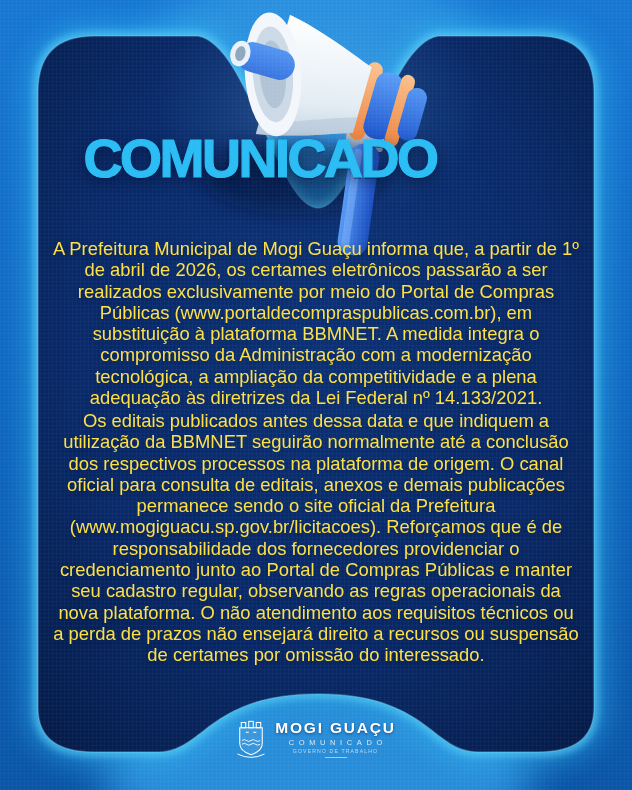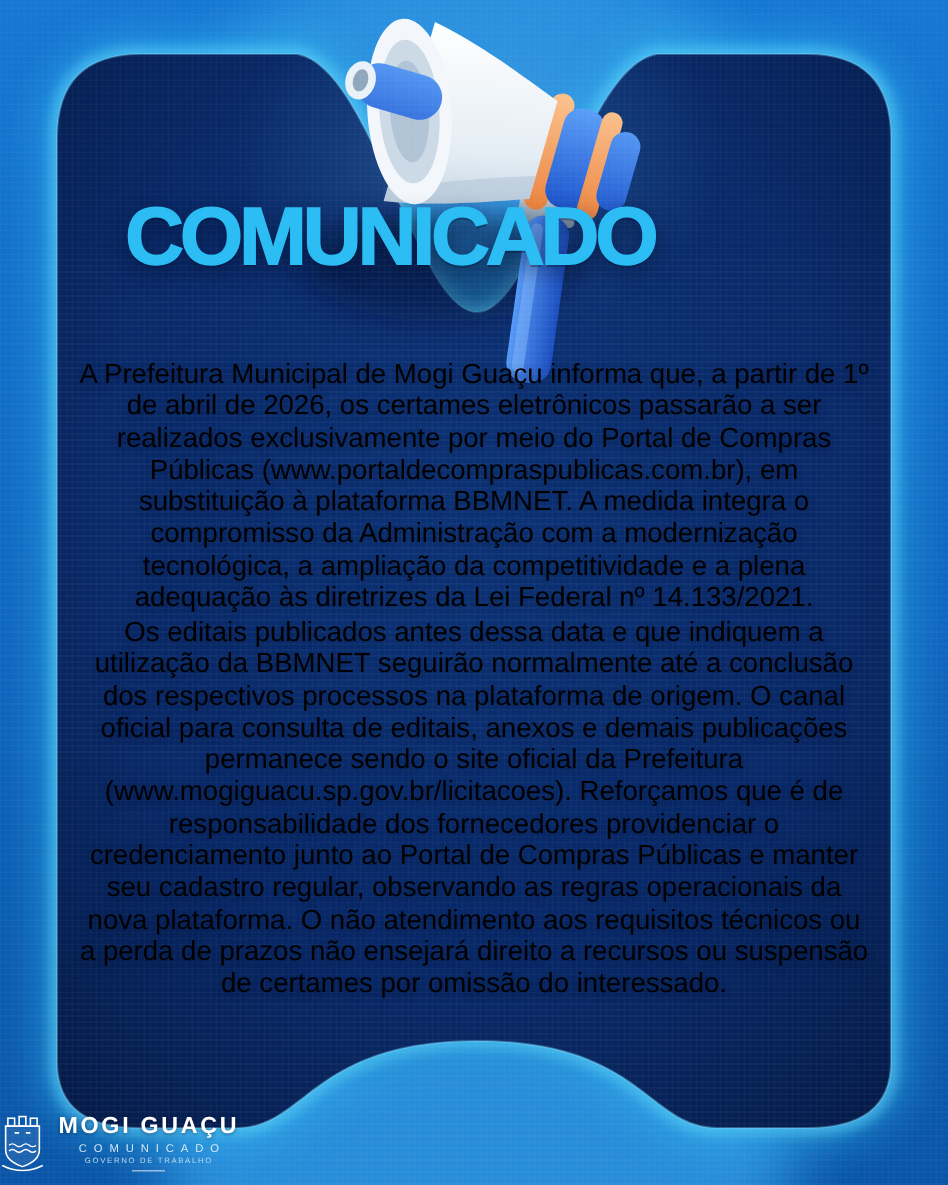--- a/index.html
+++ b/index.html
@@ -21,30 +21,29 @@
     position:absolute;top:136px;left:0;width:520px;text-align:center;
     color:#2bbdf4;font-weight:bold;font-size:54px;line-height:45px;
     letter-spacing:-2.5px;
     -webkit-text-stroke:1.2px #2bbdf4;
     text-shadow:0 5px 14px rgba(2,15,45,.6),0 2px 0 rgba(4,20,60,.35);
     margin:0;
   }
   .para{
     position:absolute;left:50%;transform:translateX(-50%);
     width:528px;text-align:center;margin:0;
-    color:#000000;font-size:18.4px;line-height:21.3px;font-weight:normal;
+    color:#fde047;font-size:18.4px;line-height:21.3px;font-weight:normal;
     text-shadow:0 2px 6px rgba(3,18,54,.45);
   }
   .para-1{top:238px;}
   .para-2{top:410px;}
   .footer{
     position:absolute;top:720px;left:0;width:632px;
-    display:flex;justify-content:flex-start;align-items:center;gap:9px;
+    display:flex;justify-content:center;align-items:center;gap:9px;
     color:#ffffff;
-    margin-top:23px;
   }
   .crest{display:block;}
   .footer-text{display:flex;flex-direction:column;align-items:center;}
   .city-name{
     font-size:15.5px;font-weight:bold;letter-spacing:1.8px;line-height:1;
     color:#ffffff;text-shadow:0 1px 3px rgba(3,18,54,.5);
   }
   .org-label{
     margin-top:3px;font-size:7.5px;letter-spacing:4.6px;line-height:1;
     color:#d6e9f8;text-indent:4.6px;

